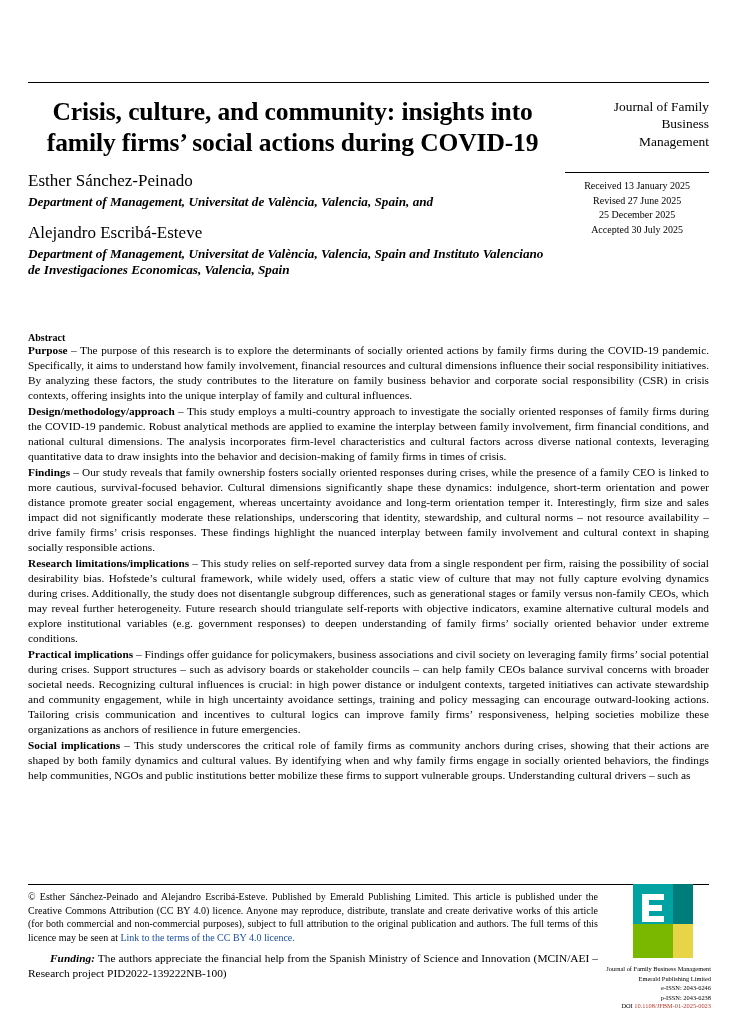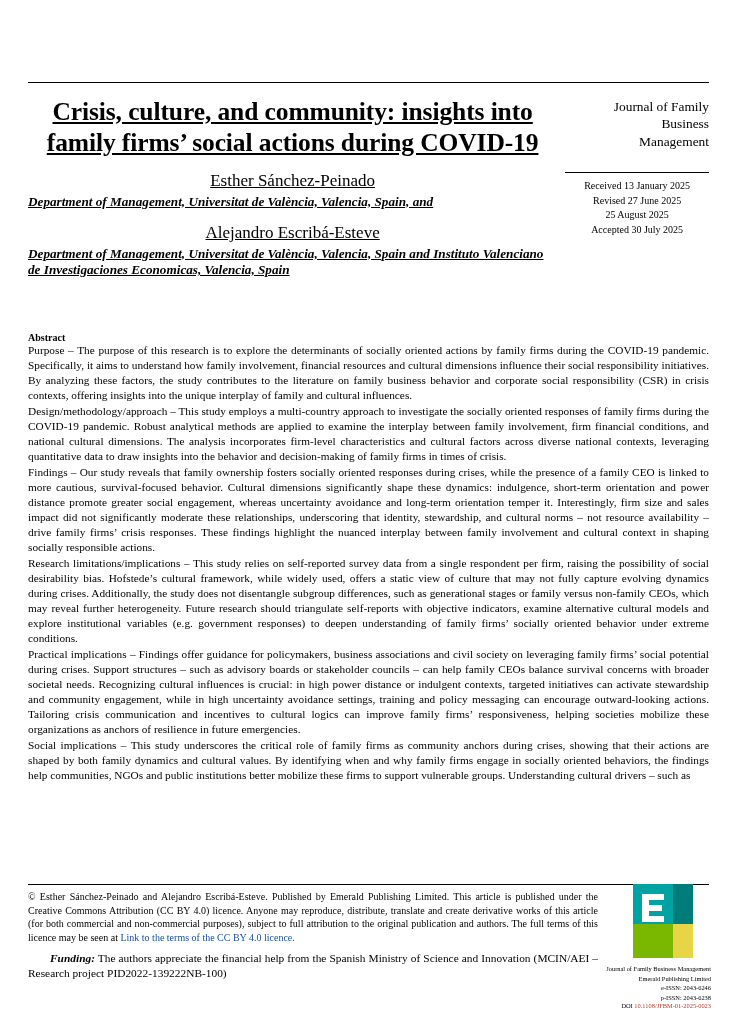--- a/index.html
+++ b/index.html
@@ -36,33 +36,31 @@
     top: 96px;
     left: 28px;
     right: 28px;
     display: flex;
     align-items: flex-start;
   }
   .title-block {
     width: 560px;
     padding-right: 8px;
     box-sizing: border-box;
-    text-decoration: underline;
   }
   .doc-title {
     font-family: "Liberation Serif", serif;
     font-size: 25.5px;
     font-weight: bold;
     line-height: 1.22;
     text-align: center;
     margin: 0 0 2px 0;
     letter-spacing: -0.1px;
   }
   .author {
-    text-align: center;
     font-size: 17px;
     margin-top: 13px;
     line-height: 1.2;
   }
   .affil {
     text-align: left;
     font-size: 13.2px;
     font-style: italic;
     font-weight: bold;
     line-height: 1.25;
@@ -100,21 +98,21 @@
     font-weight: bold;
   }
   .abstract-p {
     font-size: 11.3px;
     line-height: 1.335;
     text-align: justify;
     margin: 0 0 0.5px 0;
     hyphens: auto;
   }
   .abstract-p b {
-    font-weight: normal;
+    font-weight: bold;
   }
   
   .foot-rule {
     position: absolute;
     left: 28px;
     right: 28px;
     top: 884px;
     border-top: 1px solid #000;
   }
   .footer {
@@ -185,21 +183,21 @@
       <div class="affil">Department of Management, Universitat de València, Valencia, Spain and Instituto Valenciano de Investigaciones Economicas, Valencia, Spain</div>
     </div>
 
     <div class="journal-block">
       <div class="journal-name">Journal of Family</div>
       <div class="journal-name">Business</div>
       <div class="journal-name">Management</div>
       <div class="journal-rule"></div>
       <div class="dates">Received 13 January 2025</div>
       <div class="dates">Revised 27 June 2025</div>
-      <div class="dates">25 August 2025</div>
+      <div class="dates">25 December 2025</div>
       <div class="dates">Accepted 30 July 2025</div>
     </div>
   </div>
 
   <div class="abstract-wrap">
     <div class="abstract-head">Abstract</div>
 
     <p class="abstract-p"><b>Purpose</b><span> – The purpose of this research is to explore the determinants of socially oriented actions by family firms during the COVID-19 pandemic. Specifically, it aims to understand how family involvement, financial resources and cultural dimensions influence their social responsibility initiatives. By analyzing these factors, the study contributes to the literature on family business behavior and corporate social responsibility (CSR) in crisis contexts, offering insights into the unique interplay of family and cultural influences.</span></p>
 
     <p class="abstract-p"><b>Design/methodology/approach</b><span> – This study employs a multi-country approach to investigate the socially oriented responses of family firms during the COVID-19 pandemic. Robust analytical methods are applied to examine the interplay between family involvement, firm financial conditions, and national cultural dimensions. The analysis incorporates firm-level characteristics and cultural factors across diverse national contexts, leveraging quantitative data to draw insights into the behavior and decision-making of family firms in times of crisis.</span></p>

